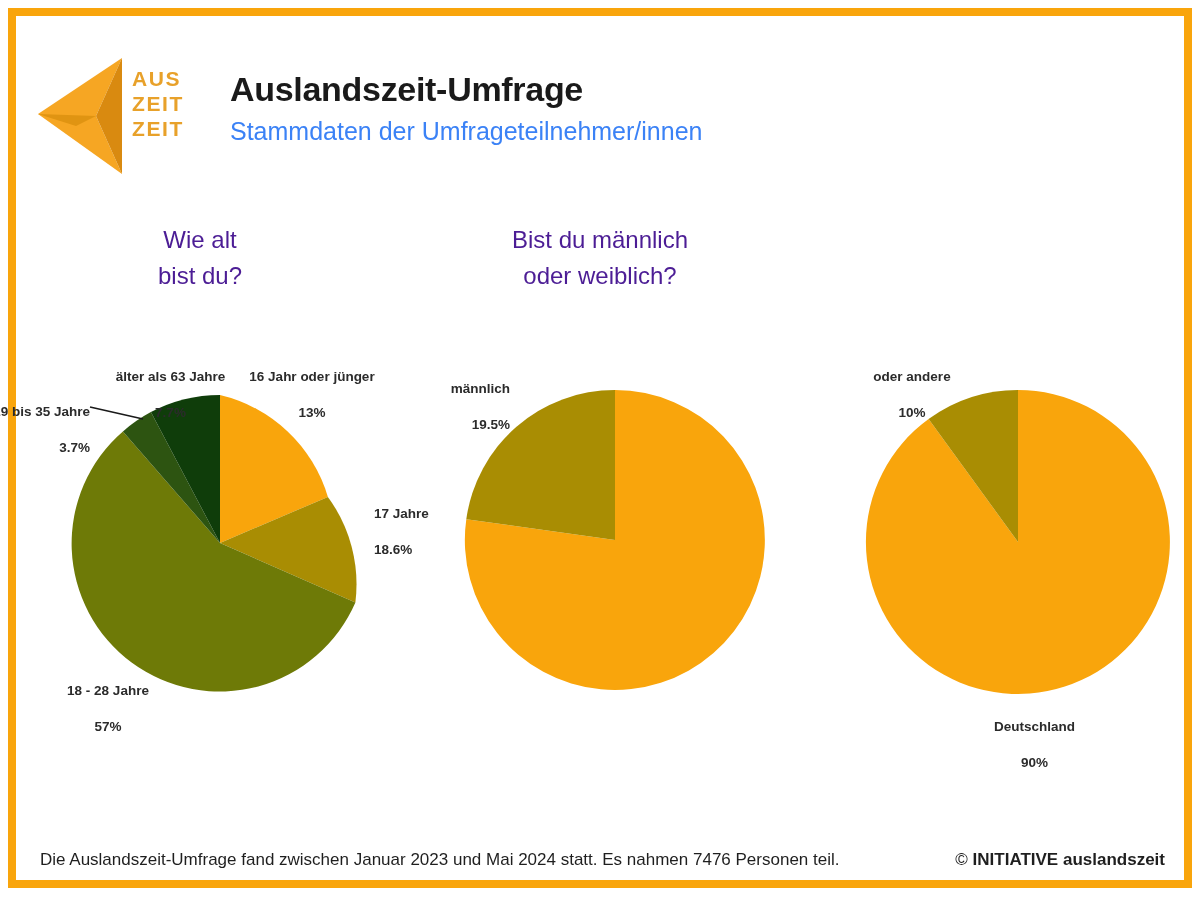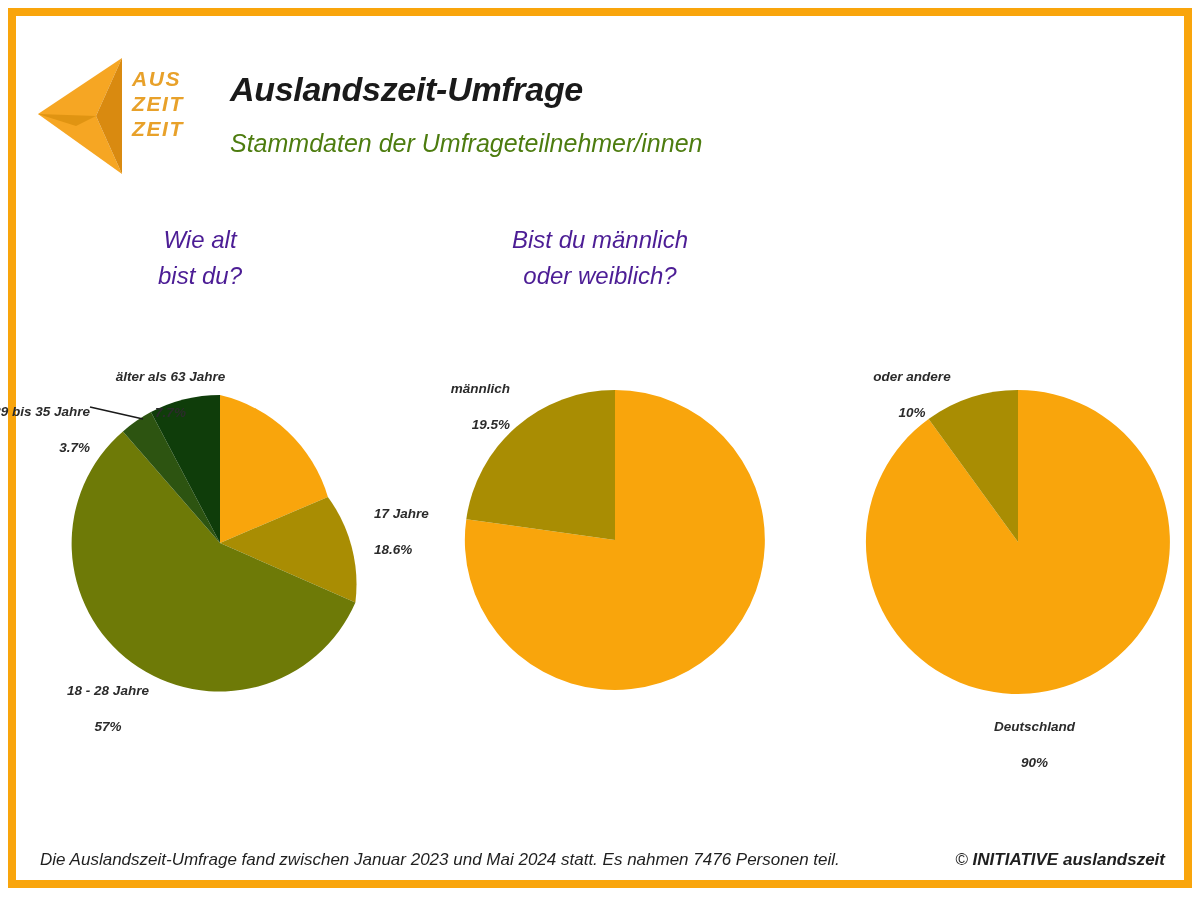--- a/index.html
+++ b/index.html
@@ -12,21 +12,20 @@
     font-family: "Liberation Sans", "DejaVu Sans", sans-serif;
     -webkit-font-smoothing: antialiased;
   }
   .page {
     position: relative;
     width: 1200px;
     height: 896px;
     background: #ffffff;
     overflow: hidden;
     box-sizing: border-box;
-    font-style: italic;
   }
   
   .frame {
     position: absolute;
     left: 8px;
     top: 8px;
     right: 8px;
     bottom: 8px;
     border: 8px solid #F9A50C;
     box-sizing: border-box;
@@ -75,26 +74,26 @@
   .main-title {
     font-family: "Liberation Sans", "DejaVu Sans", sans-serif;
     font-weight: bold;
     font-size: 34px;
     line-height: 46px;
     color: #1a1a1a;
     letter-spacing: -0.3px;
     white-space: nowrap;
   }
   .sub-title {
-    margin-top: 16px;
+    margin-top: 4px;
     font-family: "Liberation Sans", "DejaVu Sans", sans-serif;
     font-weight: normal;
     font-size: 25px;
     line-height: 30px;
-    color: #4d7c0f;
+    color: #3b82f6;
     white-space: nowrap;
   }
 
   
   .charts {
     position: absolute;
     left: 0;
     top: 222px;
     width: 1200px;
     height: 590px;
@@ -220,20 +219,24 @@
 
           <path d="M200,321 L335.4,380.4 A148,148 0 1,1 102.9,209.5 Z" fill="#6E7A07"></path>
 
           <path d="M200,321 L102.9,209.5 A148,148 0 0,1 130.9,190.1 Z" fill="#2D5411"></path>
 
           <path d="M200,321 L130.9,190.1 A148,148 0 0,1 200,173 Z" fill="#0F3D0A"></path>
 
           <path d="M70,185 L123,197" stroke="#1a1a1a" stroke-width="1.6" fill="none"></path>
         </svg>
 
+        <div class="slice-label tc" style="left:212px; top:128px; width:160px;">
+          <div>16 Jahr oder jünger</div>
+          <div>13%</div>
+        </div>
 
         <div class="slice-label tl" style="left:354px; top:265px; width:110px;">
           <div>17 Jahre</div>
           <div>18.6%</div>
         </div>
 
         <div class="slice-label tc" style="left:18px; top:442px; width:140px;">
           <div>18 - 28 Jahre</div>
           <div>57%</div>
         </div>

